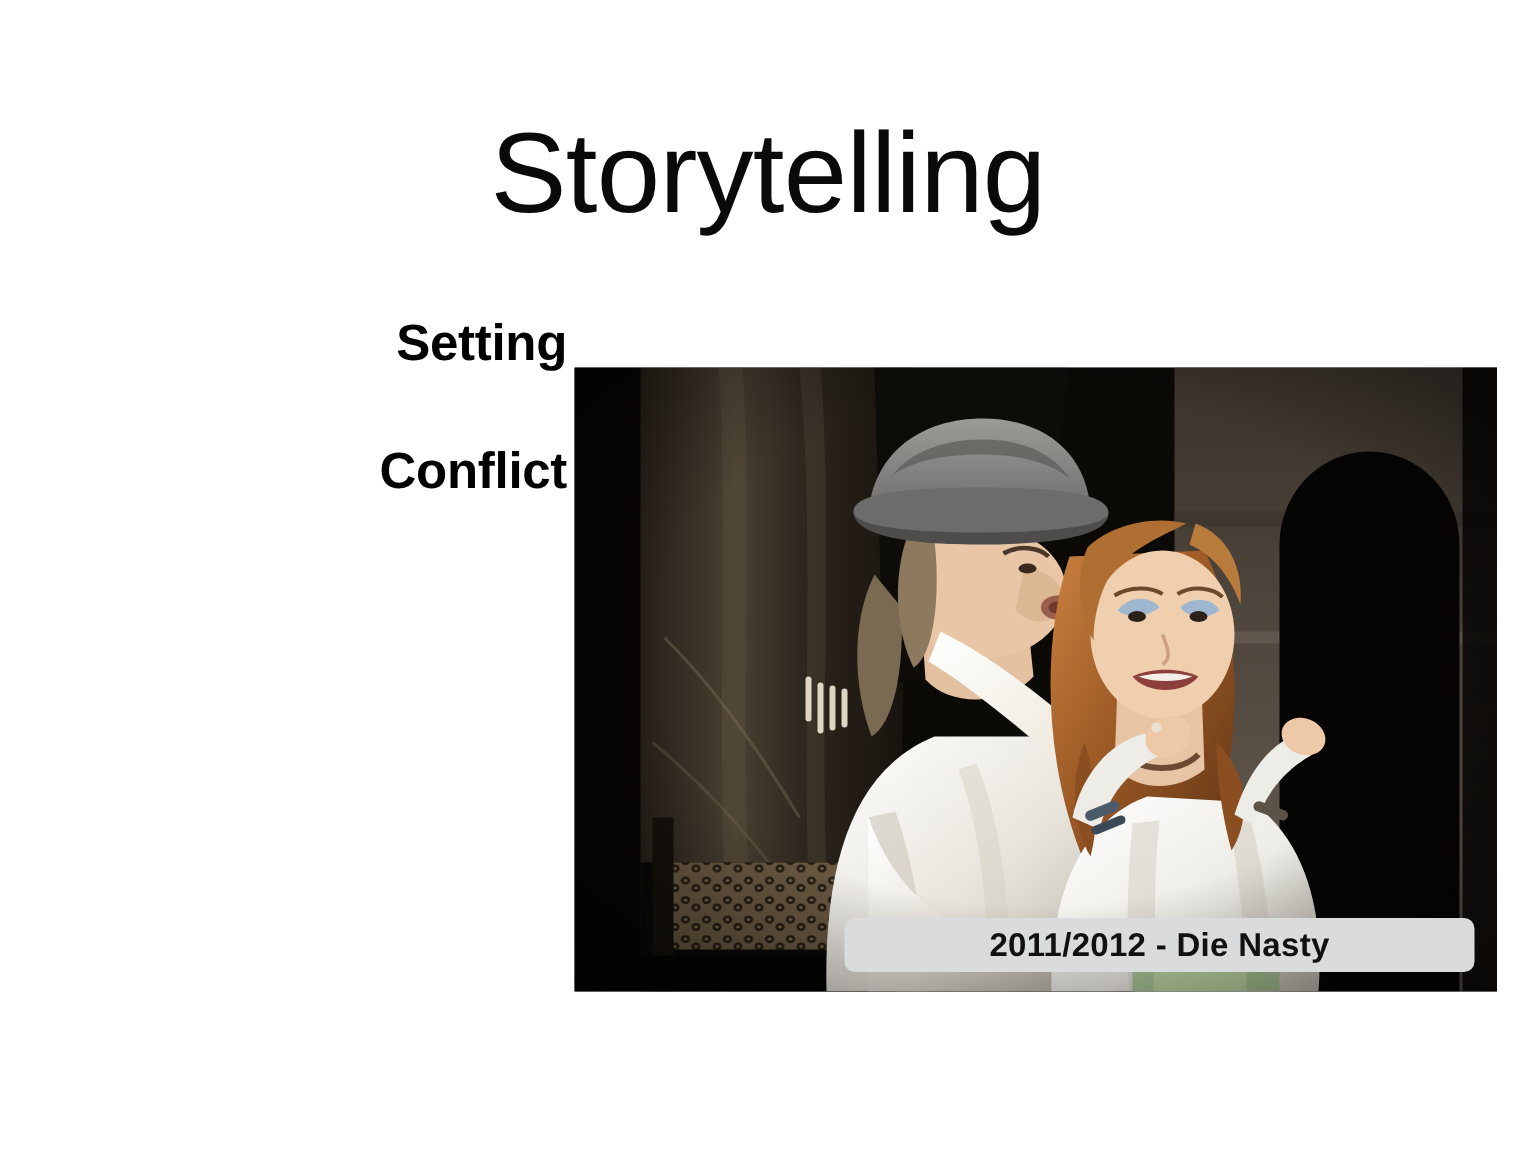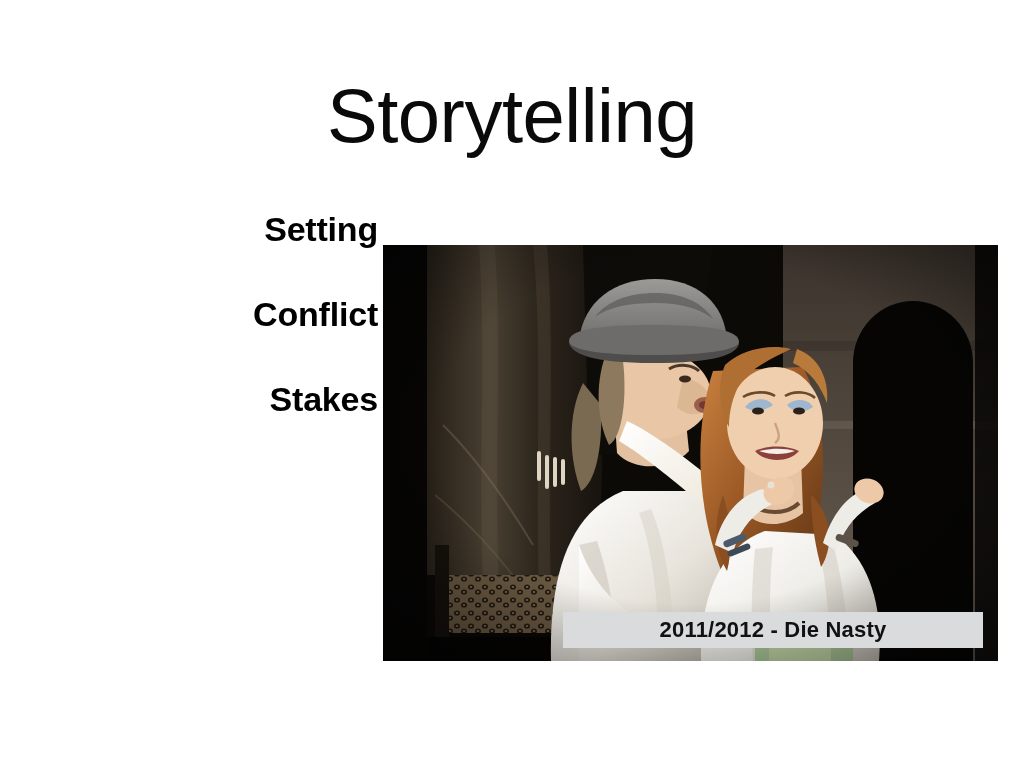--- a/index.html
+++ b/index.html
@@ -68,39 +68,39 @@
   #photo-caption {
     position: absolute;
     left: 563px;
     top: 612px;
     width: 420px;
     height: 36px;
     background: #d9dbdd;
     display: flex;
     align-items: center;
     justify-content: center;
+    border-radius: 7px;
   }
   #photo-caption .caption-text {
     font-family: "Liberation Sans", sans-serif;
     font-size: 22px;
     font-weight: bold;
     color: #111111;
     letter-spacing: 0.2px;
     white-space: nowrap;
   }
 </style>
 </head>
 <body>
 
 <div id="slide-title">Storytelling</div>
 
 <div id="outline-list">
   <div class="outline-item">Setting</div>
   <div class="outline-item">Conflict</div>
-  <div class="outline-item">Stakes</div>
 </div>
 
 <div id="photo-frame">
   <svg id="photo-svg" viewBox="0 0 615 416" preserveAspectRatio="none">
     <defs>
       <linearGradient id="gCurtain" x1="0" y1="0" x2="1" y2="0">
         <stop offset="0%" stop-color="#262018"></stop>
         <stop offset="35%" stop-color="#4a4032"></stop>
         <stop offset="60%" stop-color="#2e271e"></stop>
         <stop offset="100%" stop-color="#15110c"></stop>

